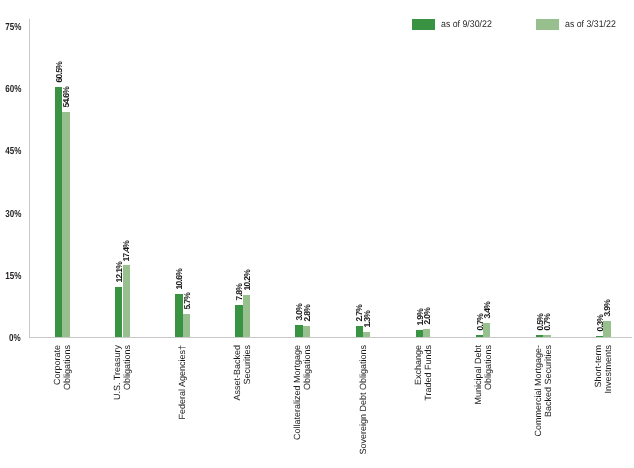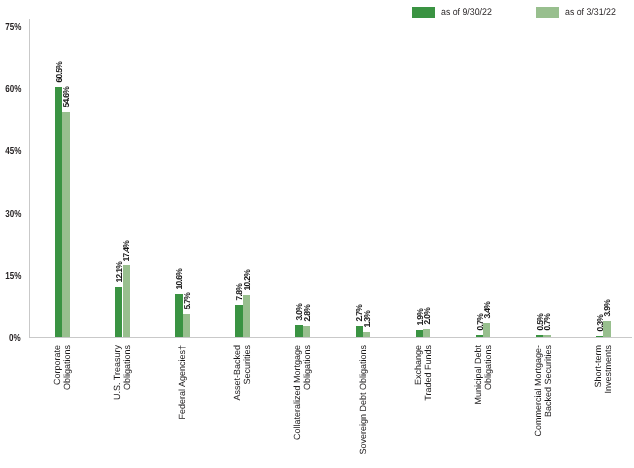--- a/index.html
+++ b/index.html
@@ -5,21 +5,21 @@
 <style>
   html,body{margin:0;padding:0;}
   body{width:634px;height:468px;background:#ffffff;
        font-family:"Liberation Sans",sans-serif;overflow:hidden;
        -webkit-font-smoothing:antialiased;text-rendering:geometricPrecision;}
   .vlabel,.xlabel,.ytick,.legend-label{backface-visibility:hidden;}
 
   #chart{position:relative;width:634px;height:468px;}
 
   
-  .legend{position:absolute;top:0;left:0;width:634px;height:26px;}
+  .legend{position:absolute;top:12px;left:0;width:634px;height:26px;}
   .legend-item{position:absolute;display:flex;align-items:center;}
   .legend-swatch{width:22.8px;height:11.7px;flex:0 0 auto;}
   .legend-label{font-size:9.6px;color:#231f20;margin-left:6.3px;white-space:nowrap;
                 transform-origin:0 50%;transform:scaleX(0.915);}
 
   
   .plot{position:absolute;left:0;top:0;width:634px;height:468px;}
   .axis-y{position:absolute;background:#c9c9c9;width:1px;}
   .axis-x{position:absolute;background:#c9c9c9;height:1px;}
 

